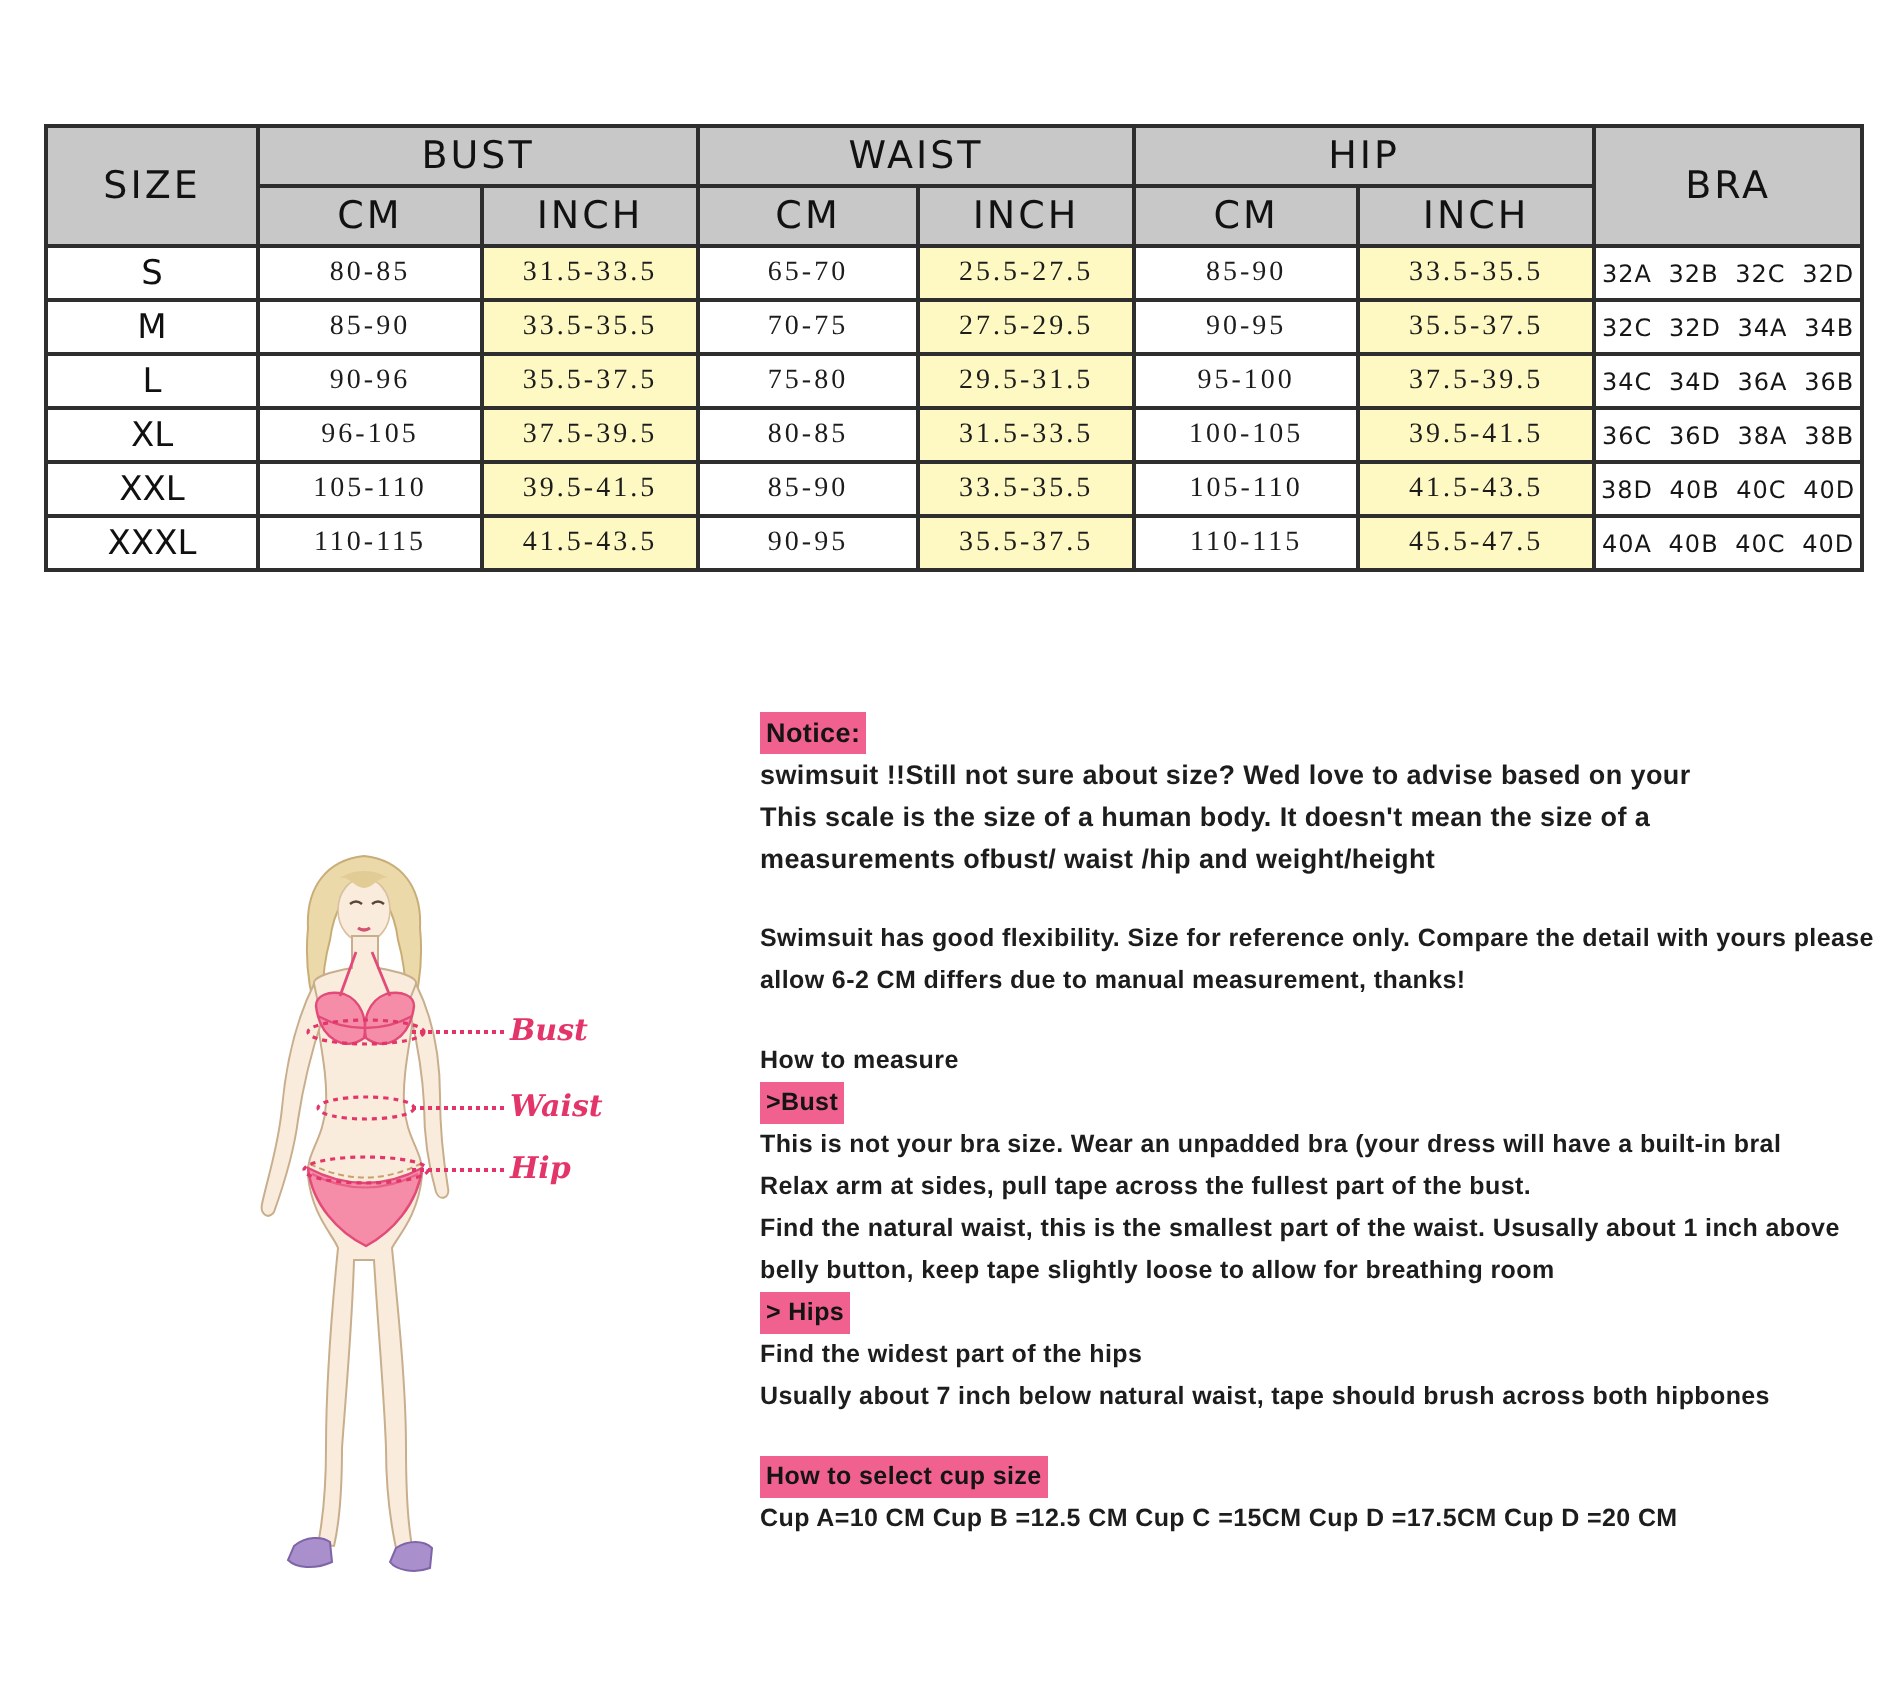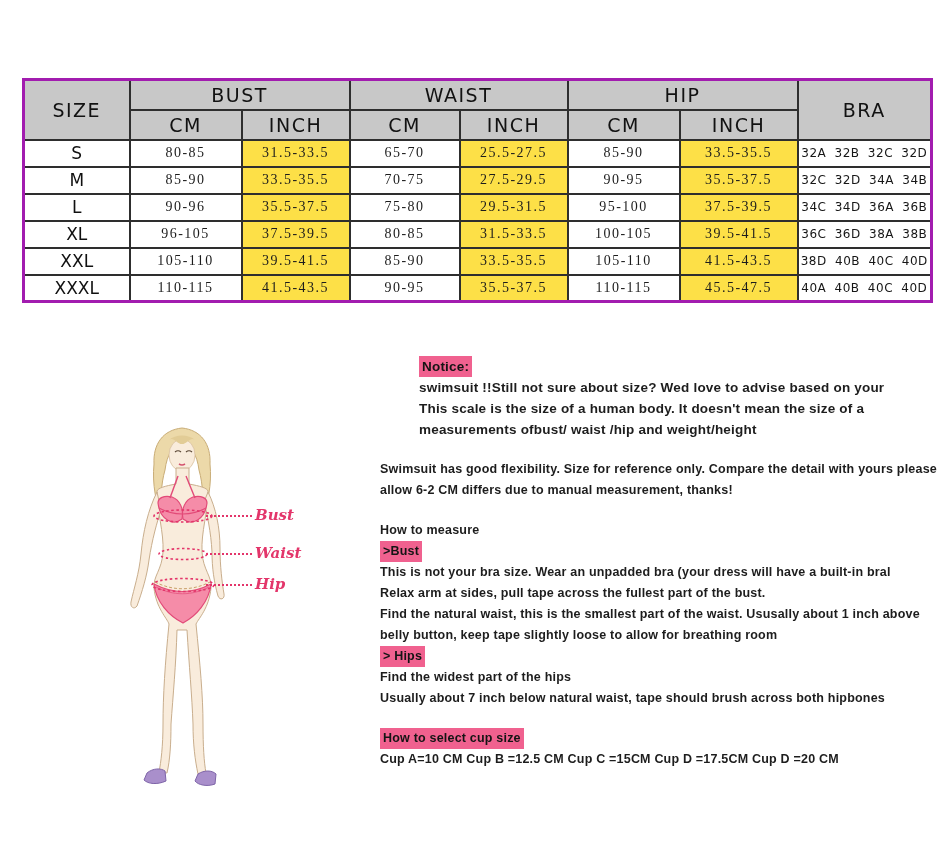--- a/index.html
+++ b/index.html
@@ -1,41 +1,41 @@
 <!DOCTYPE html>
 <html><head>
 <meta charset="utf-8">
 <style>
   html,body { margin:0; padding:0; background:#ffffff; }
   body { width:950px; height:850px; position:relative; font-family:"Liberation Sans", sans-serif; overflow:hidden; }
 
   
   .size-table {
-    position:absolute; left:22px; top:78px; width:908px;
+    position:absolute; left:22px; top:62px; width:908px;
     border-collapse:collapse; table-layout:fixed;
-    border:3px solid #a21caf;
+    border:1px solid #a21caf;
   }
   .size-table th, .size-table td {
     border:2px solid #2e2e2e; text-align:center; vertical-align:middle; padding:0;
     overflow:hidden; white-space:nowrap;
   }
   .size-table thead tr { height:30px; }
   .size-table tbody tr { height:27px; }
   .size-table th {
     background:#c8c8c8; color:#121212;
     font-family:"DejaVu Sans", sans-serif; font-weight:normal;
     font-size:19px; letter-spacing:1.5px;
   }
   .size-table td.size-cell {
     font-family:"DejaVu Sans", sans-serif; font-size:17px; color:#101010;
   }
   .size-table td.num {
     font-family:"Liberation Serif", serif; font-size:14px; color:#1c1c1c; letter-spacing:1.5px;
   }
-  .size-table td.inch { background:#fde047; }
+  .size-table td.inch { background:#fef9c3; }
   .size-table td.bra-cell {
     font-family:"DejaVu Sans", sans-serif; font-size:12px; color:#161616;
     word-spacing:4px; letter-spacing:0.5px;
   }
 
   
   .figure-svg { position:absolute; left:103px; top:424px; }
   .dotline {
     position:absolute; height:0; width:46px; left:206px;
     border-top:2px dotted #e3356a;
@@ -51,21 +51,21 @@
   .mlabel.bust { top:506px; }
   .mlabel.waist { top:544px; }
   .mlabel.hip { top:575px; }
 
   
   .rc {
     position:absolute; left:380px; top:356px; width:562px;
     color:#1d1d1d; font-weight:bold; font-family:"Liberation Sans", sans-serif;
   }
   .rc .line { font-size:12.5px; line-height:21px; height:21px; white-space:nowrap; letter-spacing:0.2px; }
-  .rc .big { font-size:13.5px;margin-left:39px; }
+  .rc .big { font-size:13.5px; }
   .rc .gap { margin-top:19px; }
   .hl { background:#f0618f; display:inline-block; padding:0 3px; color:#141414; }
 </style>
 </head>
 <body>
 
 <div>
 
   <table class="size-table">
     <colgroup>

